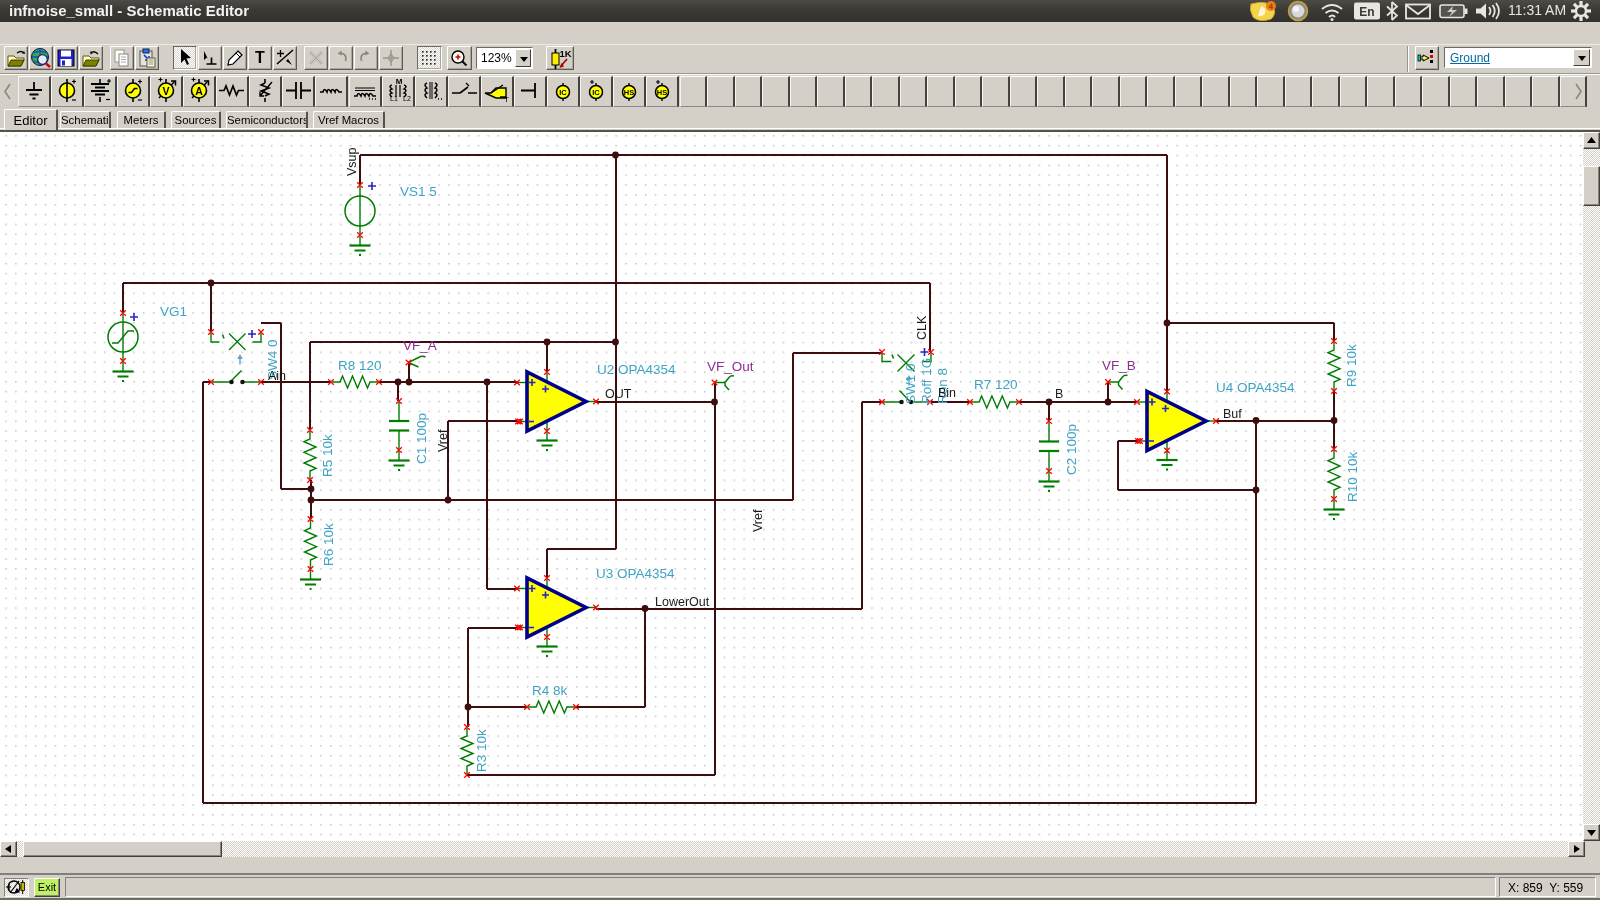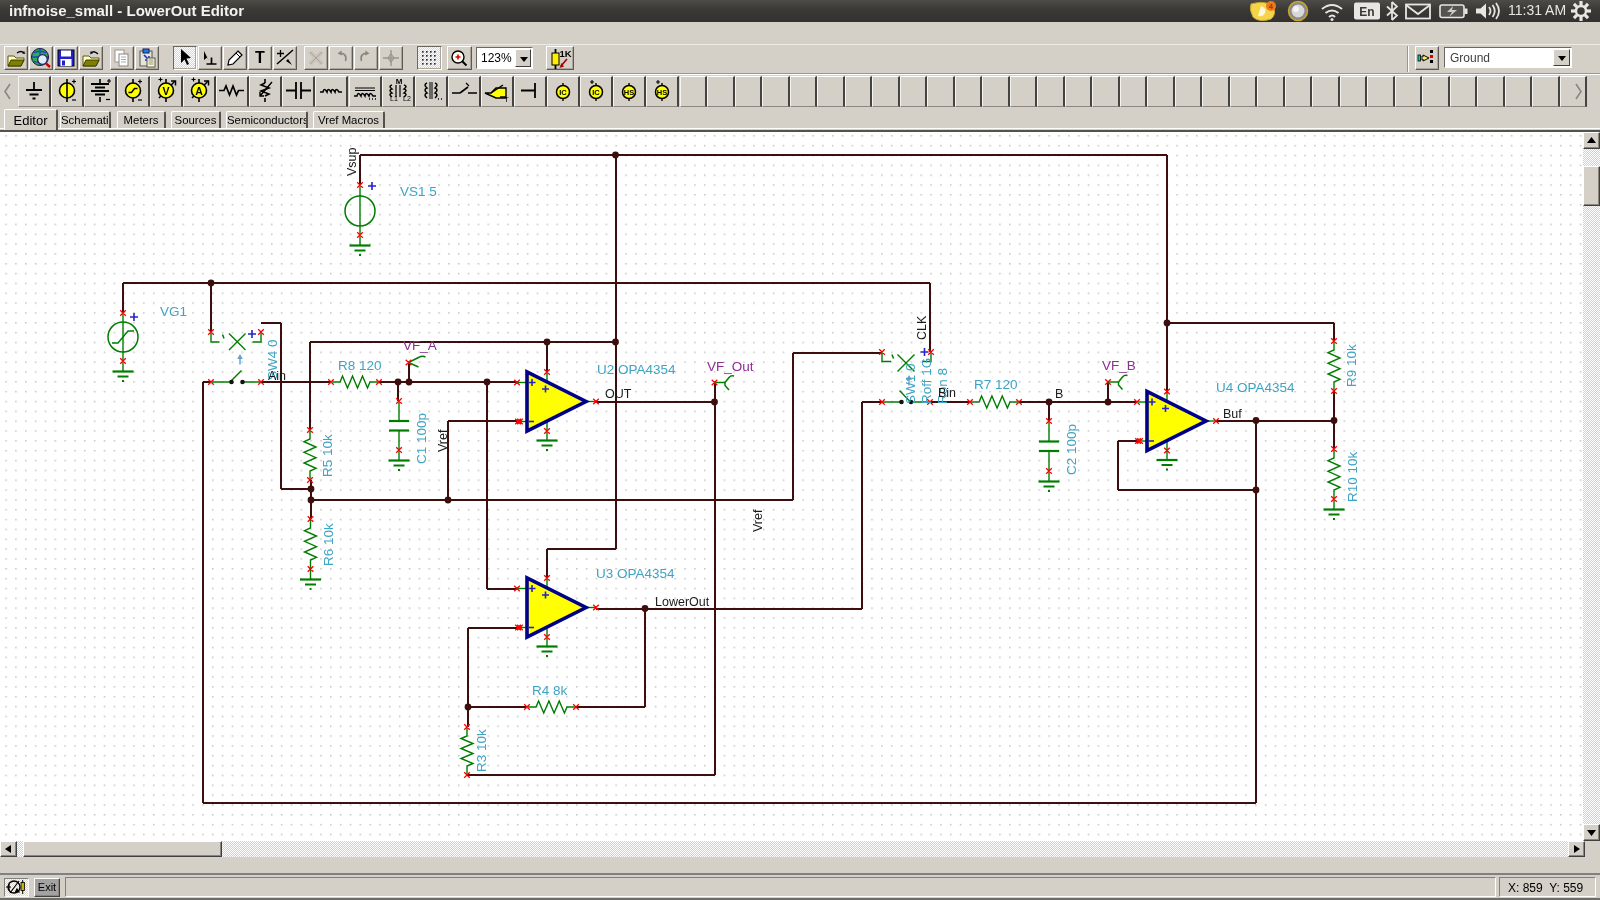--- a/index.html
+++ b/index.html
@@ -37,21 +37,21 @@
   border-left:1px solid #fff; border-right:1px solid #55524c; border-bottom:1px solid #55524c; font-size:11px; text-align:center; }
 #statusbar { left:0; top:873px; width:1600px; height:25px; background:#d4d0c8; border-top:2px solid #808080; }
 #bottomstrip { left:0; top:898px; width:1600px; height:2px; background:#6f6d68; }
 .sunken { position:absolute; border-top:1px solid #808080; border-left:1px solid #808080; border-right:1px solid #fff; border-bottom:1px solid #fff; }
 text { font-family:"Liberation Sans",sans-serif; }
 </style>
 </head>
 <body>
 <div id="page">
   <div id="titlebar" class="abs">
-      <div id="titletext" class="abs">infnoise_small - LowerOut Editor</div>
+      <div id="titletext" class="abs">infnoise_small - Schematic Editor</div>
     </div>
   <div id="tray" class="abs" style="left:0;top:0;width:1600px;height:22px;">
       <div style="position:absolute;left:1240px;top:0;width:360px;height:22px;">
         <svg width="36" height="22" style="position:absolute;left:7px;top:0">
           <path d="M4 4 q14 -4 22 2 q4 8 -2 13 q-12 4 -18 -2 q-4 -7 -2 -13" fill="#f5d44a" stroke="#c9a82f"></path>
           <path d="M14 6 q6 2 4 7 q-2 4 -7 3" fill="#fff" opacity="0.8"></path>
           <circle cx="24" cy="6" r="5" fill="#f07818"></circle>
           <text x="24" y="9" font-size="8" text-anchor="middle" fill="#5c2d00">4</text>
         </svg>
         <svg width="26" height="22" style="position:absolute;left:46px;top:0">
@@ -241,21 +241,21 @@
       <div style="position:absolute;left:1407px;top:1px;width:2px;height:26px;border-left:1px solid #9a968e;border-right:1px solid #fff;"></div>
       <div class="tbtn" style="left:1415px;top:1px;width:24px;height:24px;">
         <svg width="22" height="22" style="position:absolute;">
           <rect x="14" y="3" width="3" height="3" fill="#000"></rect>
           <rect x="14" y="8" width="3" height="3" fill="#d00"></rect>
           <rect x="14" y="13" width="3" height="3" fill="#000"></rect>
           <path d="M3 10 h4 v-2 l6 3 -6 3 v-2 H3 z" fill="#ffee55" stroke="#000" stroke-width="1"></path>
           <rect x="2" y="8" width="2.5" height="6" fill="#00cccc" stroke="#000" stroke-width="0.8"></rect>
         </svg>
       </div>
-      <div style="position:absolute;left:1444px;top:2px;width:128px;height:21px;background:#fff;border:1px solid;border-color:#6c685f #fff #fff #6c685f;font-size:12px;color:#404040;padding:3px 0 0 5px;">Ground<div style="position:absolute;right:1px;top:1px;width:17px;height:17px;background:#d4d0c8;border:1px solid;border-color:#fff #404040 #404040 #fff;">
+      <div style="position:absolute;left:1444px;top:2px;width:148px;height:21px;background:#fff;border:1px solid;border-color:#6c685f #fff #fff #6c685f;font-size:12px;color:#0369a1;padding:3px 0 0 5px;text-decoration:underline;">Ground<div style="position:absolute;right:1px;top:1px;width:17px;height:17px;background:#d4d0c8;border:1px solid;border-color:#fff #404040 #404040 #fff;">
           <div style="position:absolute;left:4px;top:6px;width:0;height:0;border:4px solid transparent;border-top:5px solid #000;"></div>
         </div></div>
     </div>
   <div id="toolbar2" class="abs">
       <div class="cbtn" style="left:17.5px;width:33.1px;">
         <svg width="31" height="27" style="position:absolute;">
           <path d="M15 5 v8 M7 13 h16 M10.5 17.5 h9 M13.5 21.5 h3" stroke="#000" stroke-width="1.8" fill="none"></path>
         </svg>
       </div>
       <div class="cbtn" style="left:50.6px;width:33.1px;">
@@ -644,18 +644,18 @@
     </div>
   <div id="corner" class="abs"></div>
   <div id="statusbar" class="abs">
       <div class="sunken" style="left:4px;top:3px;width:25px;height:19px;background:conic-gradient(#fff 0 25%, #dcd9d2 0 50%, #fff 0 75%, #dcd9d2 0) 0 0/2px 2px;"><svg width="23" height="17">
           <circle cx="9" cy="8" r="6" fill="none" stroke="#000" stroke-width="1.4"></circle>
           <path d="M1 8 h5 M4 5 v6" stroke="#000" stroke-width="1.2"></path>
           <path d="M5 14 L14 2 M12 10 l2 3 -3.5 0 z" stroke="#000" stroke-width="1.2" fill="#000"></path>
           <rect x="16" y="3.5" width="3.5" height="8" fill="#c8b400" stroke="#000" stroke-width="0.8"></rect>
           <path d="M17.7 1 v3 M17.7 11 v4" stroke="#000" stroke-width="1"></path>
         </svg></div>
-      <div style="position:absolute;left:34px;top:3px;width:26px;height:19px;background:#a3a3a3;border:1px solid;border-color:#fff #404040 #404040 #fff;box-shadow:inset -1px -1px 0 #8a867e;font-size:11px;color:#000;text-align:center;padding-top:2px;">Exit</div>
+      <div style="position:absolute;left:34px;top:3px;width:26px;height:19px;background:#bef264;border:1px solid;border-color:#fff #404040 #404040 #fff;box-shadow:inset -1px -1px 0 #8a867e;font-size:11px;color:#000;text-align:center;padding-top:2px;">Exit</div>
       <div class="sunken" style="left:65px;top:2px;width:1431px;height:20px;"></div>
       <div class="sunken" style="left:1499px;top:2px;width:97px;height:20px;font-size:12px;color:#000;padding:3px 0 0 8px;">X: 859&nbsp; Y: 559</div>
     </div>
   <div id="bottomstrip" class="abs"></div>
 </div>
 
 </body></html>

